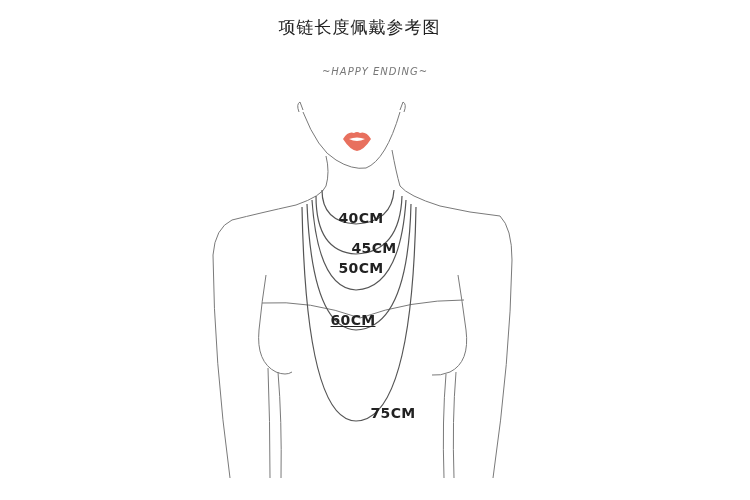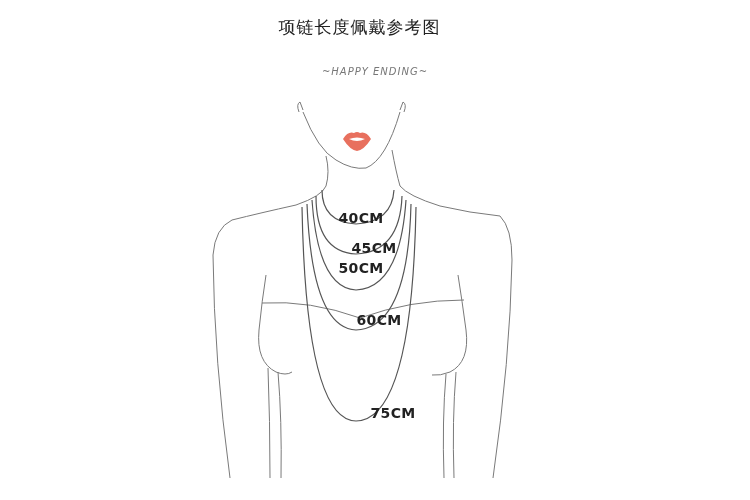--- a/index.html
+++ b/index.html
@@ -65,14 +65,14 @@
     <path d="M316 196 Q316 252 356 254 Q400 252 402 196"></path>
     <path d="M312 200 Q318 288 356 290 Q400 288 406 200"></path>
     <path d="M307 204 Q312 328 356 330 Q408 328 411 204"></path>
     <path d="M302 207 Q306 420 356 421 Q412 420 416 207"></path>
   </g>
 </svg>
 
 <div class="label" style="left:361px; top:210px;">40CM</div>
 <div class="label" style="left:346px; top:240px;margin-left:28px;">45CM</div>
 <div class="label" style="left:361px; top:260px;">50CM</div>
-<div class="label" style="left:379px; top:312px;">60CM</div>
+<div class="label" style="left:353px; top:312px;text-decoration:underline;">60CM</div>
 <div class="label" style="left:361px; top:405px;margin-left:32px;">75CM</div>
 
 </body></html>

